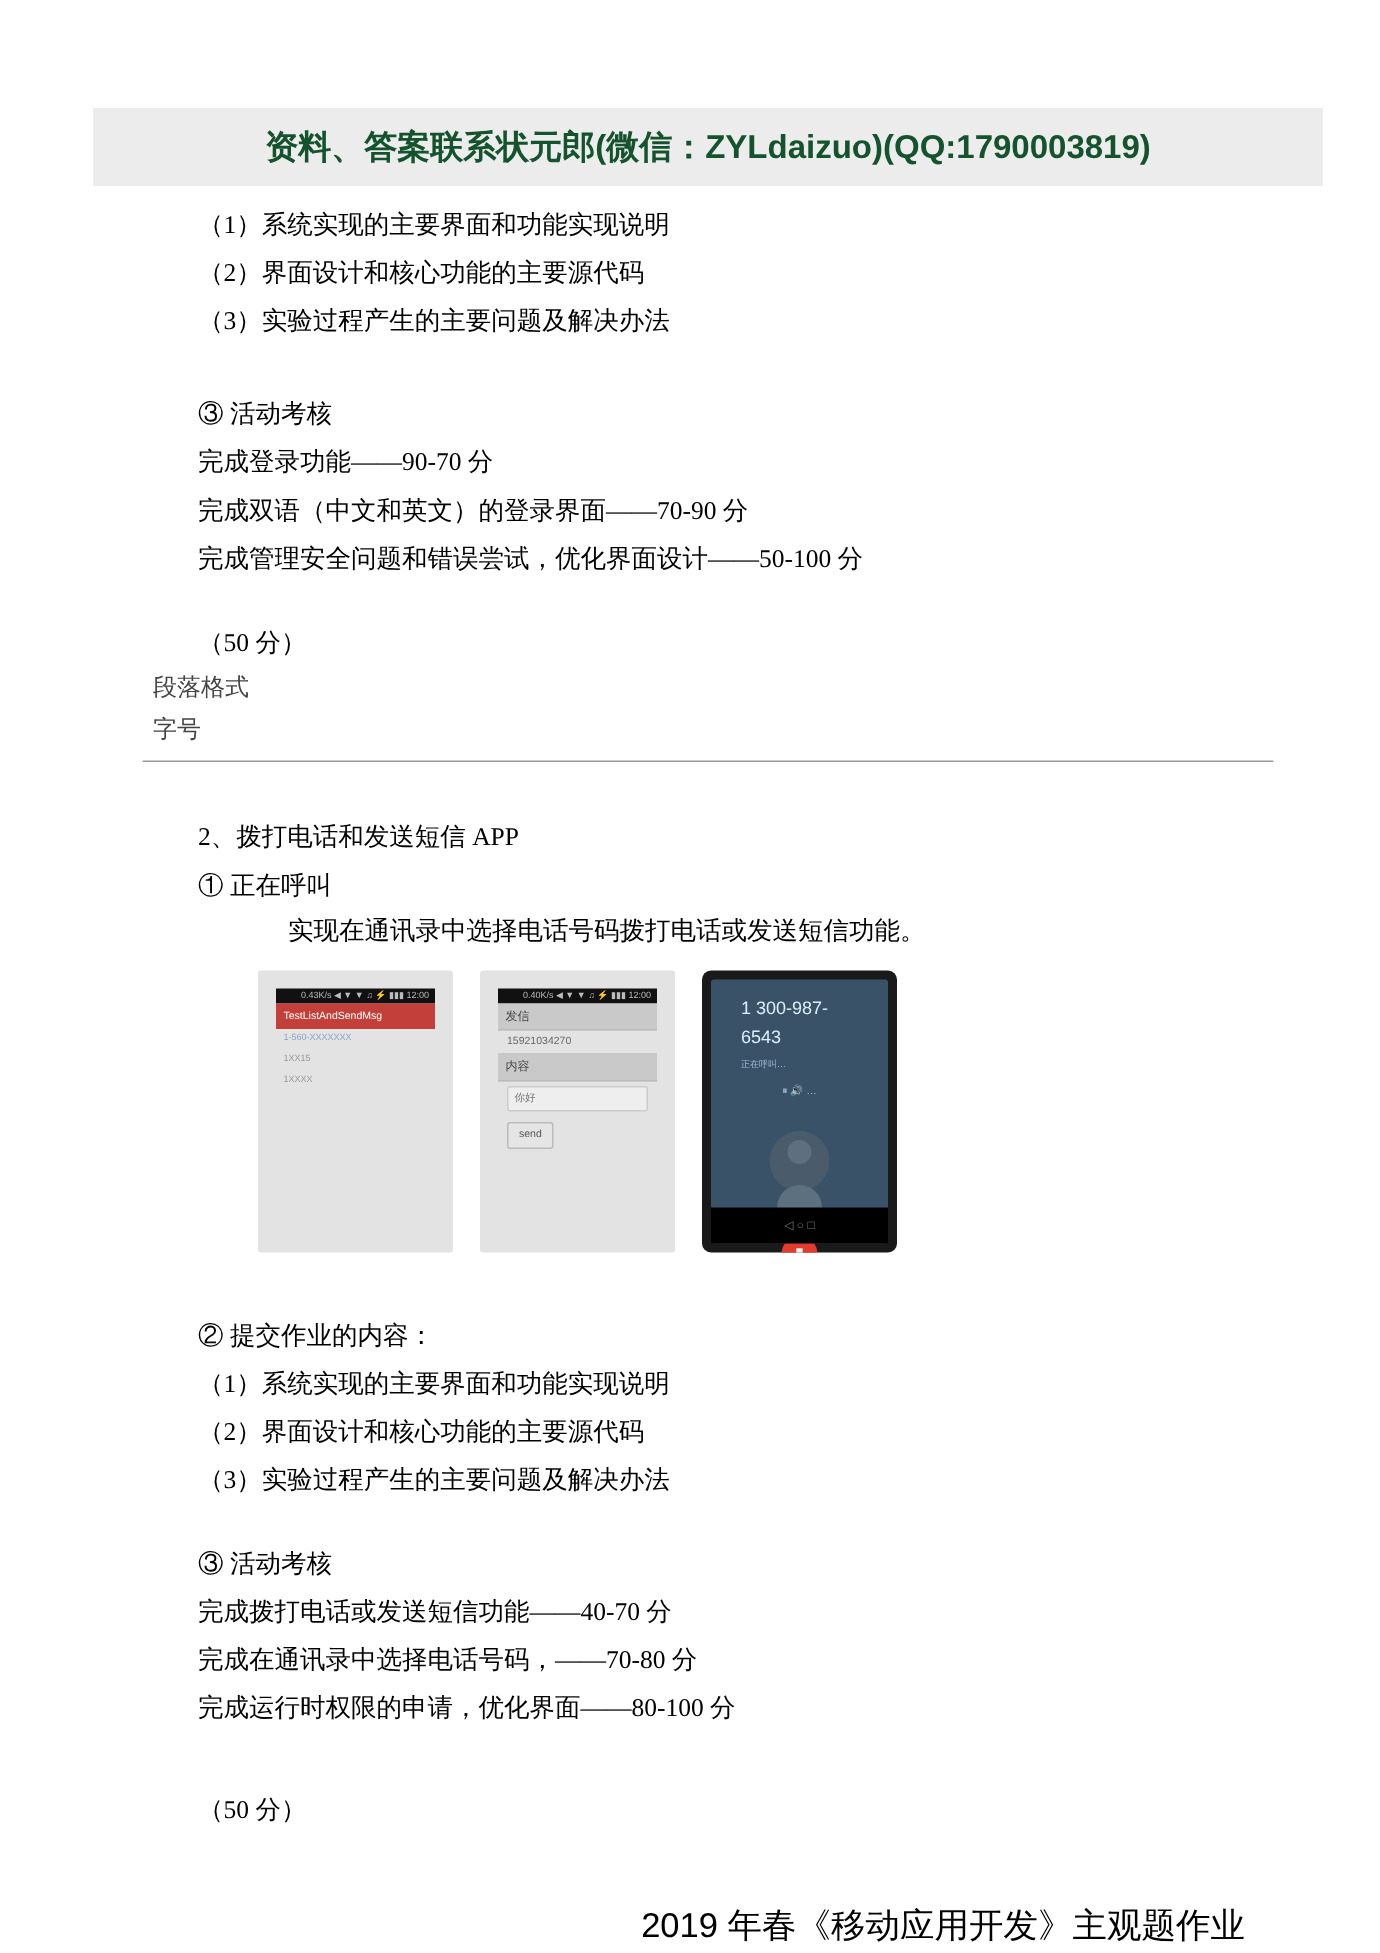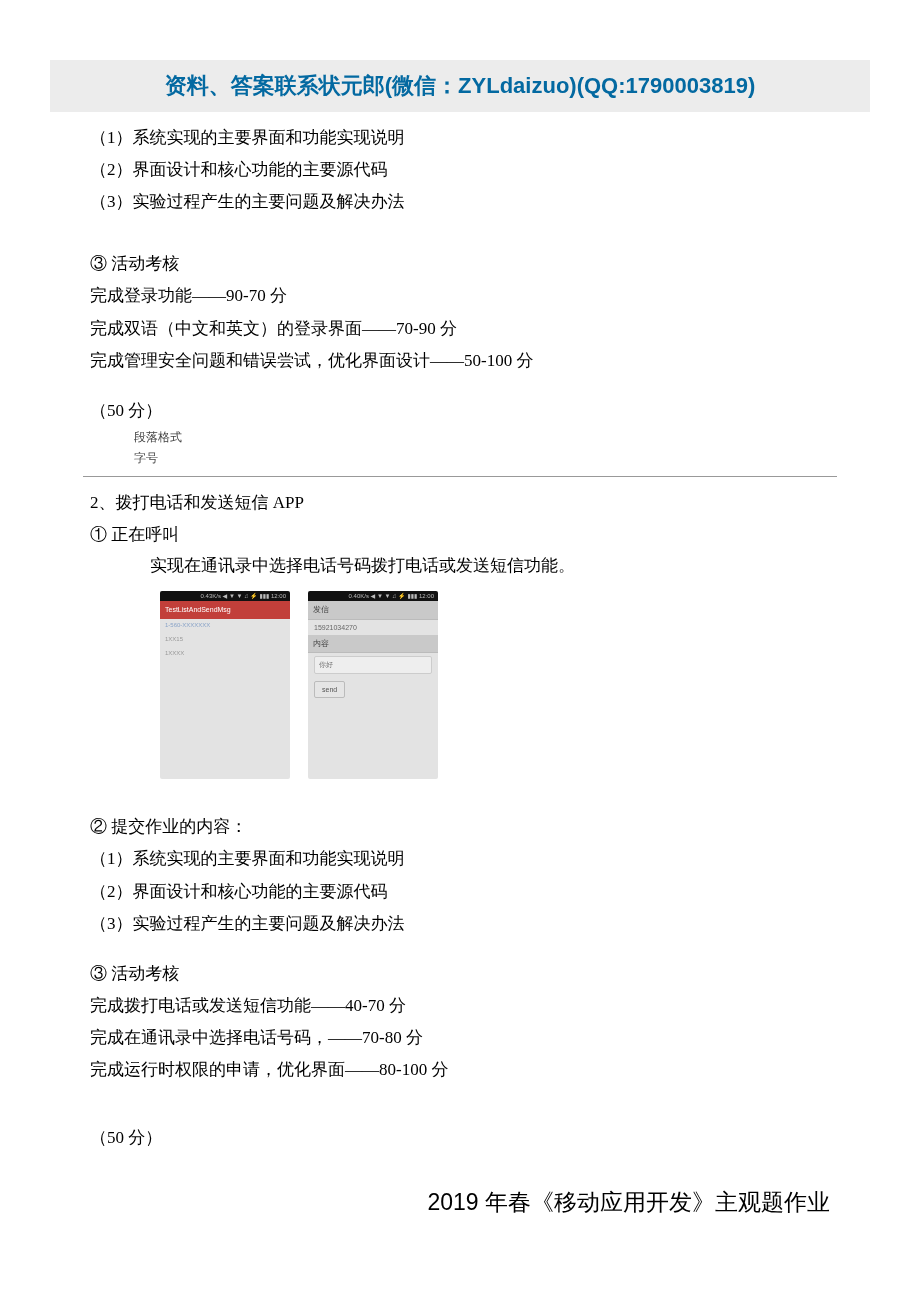--- a/index.html
+++ b/index.html
@@ -1,48 +1,48 @@
 <!DOCTYPE html>
 <html><head>
   <meta charset="utf-8">
   <style>
-    * { margin: 0; padding: 0; box-sizing: border-box; }
+    * { margin: 0; padding: 12px; box-sizing: border-box; }
     body {
       width: 920px;
       min-height: 1302px;
       background: #ffffff;
       font-family: "SimSun", "宋体", serif;
       font-size: 17px;
       color: #000;
       padding: 60px 90px 40px 90px;
       line-height: 1.65;
     }
     .header-banner {
       background: #ececec;
-      color: #0369a1;
+      color: #14532d;
       font-family: "Microsoft YaHei", "SimHei", sans-serif;
       font-weight: bold;
       font-size: 22px;
       padding: 8px 10px;
       margin: 0 -40px 10px -40px;
       text-align: center;
     }
     .content-line {
       font-size: 17px;
       padding: 2px 0;
+      margin-left: 30px;
     }
     .sub-item { }
     .activity-heading { }
     .section-break { height: 30px; }
     .indent1 { padding-left: 60px; font-family: Liberation Mono, monospace; }
     .meta-label {
-      font-size: 12px;
+      font-size: 16px;
       color: #444;
       padding: 1px 0;
-      margin-left: 44px;
     }
     .thin-divider {
       border: none;
       border-top: 1px solid #999;
       margin: 6px -7px 10px -7px;
     }
     .screenshots-row {
       display: flex;
       gap: 18px;
       padding: 8px 0 16px 70px;
@@ -231,20 +231,30 @@
 
   <div class="phone phone2">
     <div class="statusbar">0.40K/s ◀ ▼ ▼ ♫ ⚡ ▮▮▮ 12:00</div>
     <div class="section-title">发信</div>
     <div class="value-line">15921034270</div>
     <div class="section-title">内容</div>
     <div class="content-box">你好</div>
     <span class="send-btn">send</span>
   </div>
 
+  <div class="phone phone3">
+    <div class="inner">
+      <div class="dial-number">1 300-987-6543</div>
+      <div class="dial-status">正在呼叫…</div>
+      <div class="icon-row">⏸  🔊  …</div>
+      <div class="avatar"></div>
+      <div class="hangup">⏹</div>
+      <div class="nav-row">◁  ○  □</div>
+    </div>
+  </div>
 </div>
 
 <div style="height:16px;"></div>
 
 <div class="content-line activity-heading">② 提交作业的内容：</div>
 <div class="content-line sub-item">（1）系统实现的主要界面和功能实现说明</div>
 <div class="content-line sub-item">（2）界面设计和核心功能的主要源代码</div>
 <div class="content-line sub-item">（3）实验过程产生的主要问题及解决办法</div>
 
 <div style="height:18px;"></div>

